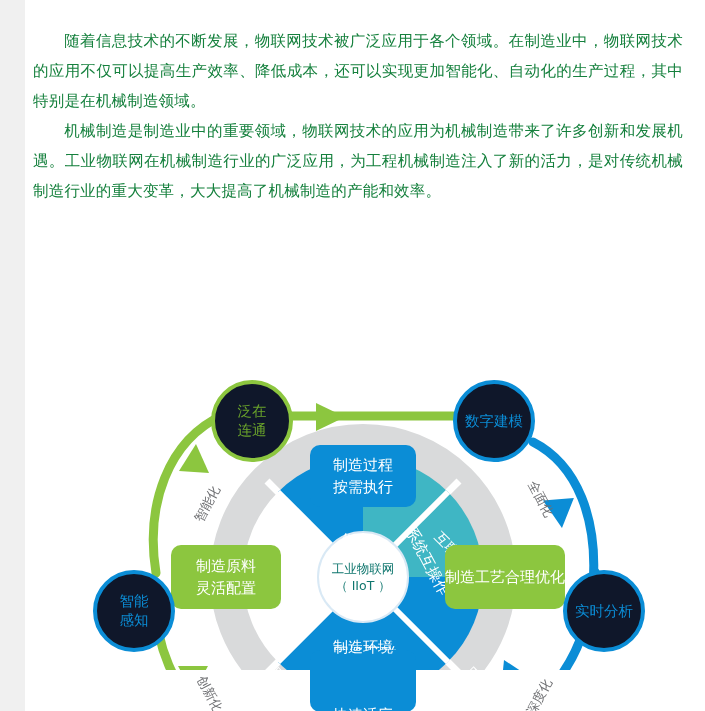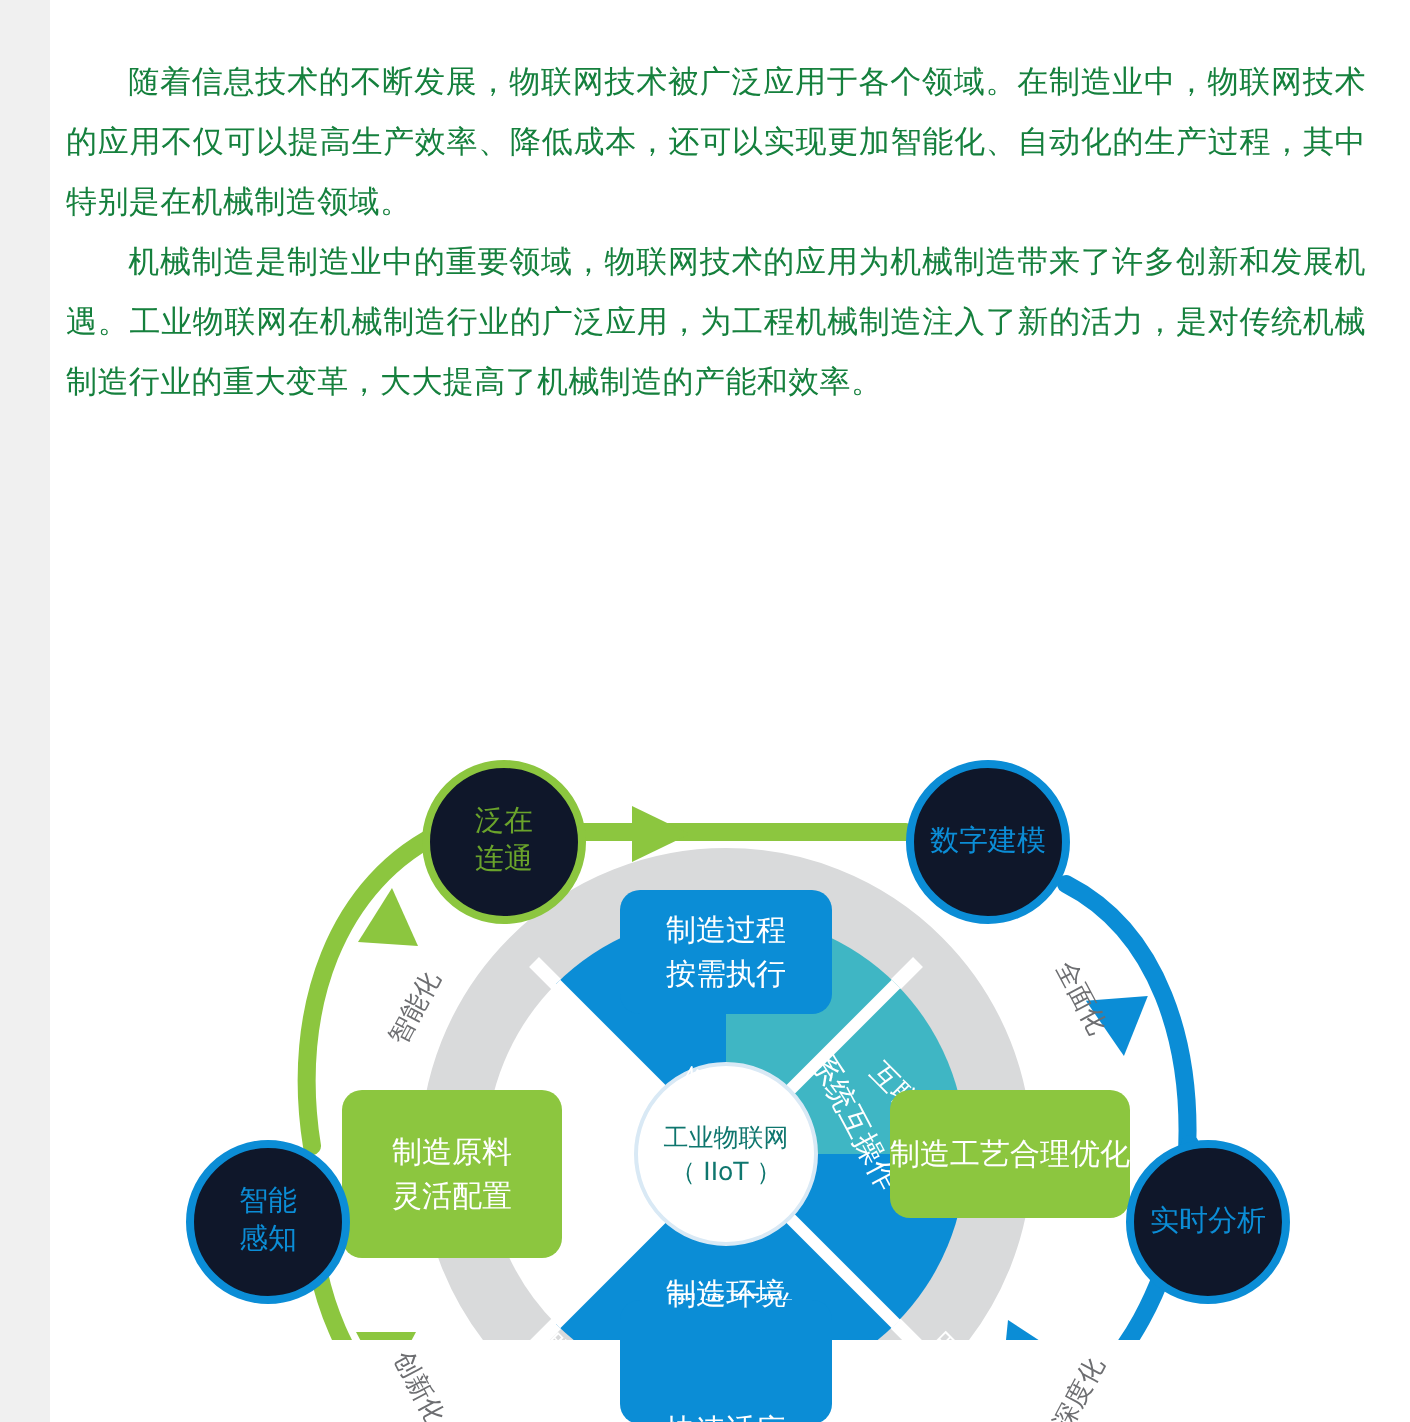--- a/index.html
+++ b/index.html
@@ -189,21 +189,21 @@
       <div class="center-label" style="left:285px;top:370px;width:90px;">
         <div>工业物联网</div>
         <div>（ IIoT ）</div>
       </div>
 
       <div class="card blue" style="left:277px;top:255px;width:106px;height:62px;flex-direction:column;">
         <div>制造过程</div>
         <div>按需执行</div>
       </div>
 
-      <div class="card green" style="left:138px;top:355px;width:110px;height:84px;flex-direction:column;">
+      <div class="card green" style="left:138px;top:355px;width:110px;height:64px;flex-direction:column;">
         <div>制造原料</div>
         <div>灵活配置</div>
       </div>
 
       <div class="card green" style="left:412px;top:355px;width:120px;height:64px;flex-direction:row;">
         <div>制造工艺</div>
         <div>合理优化</div>
       </div>
 
       <div class="card blue" style="left:277px;top:460px;width:106px;height:62px;flex-direction:column;gap:46px;">

